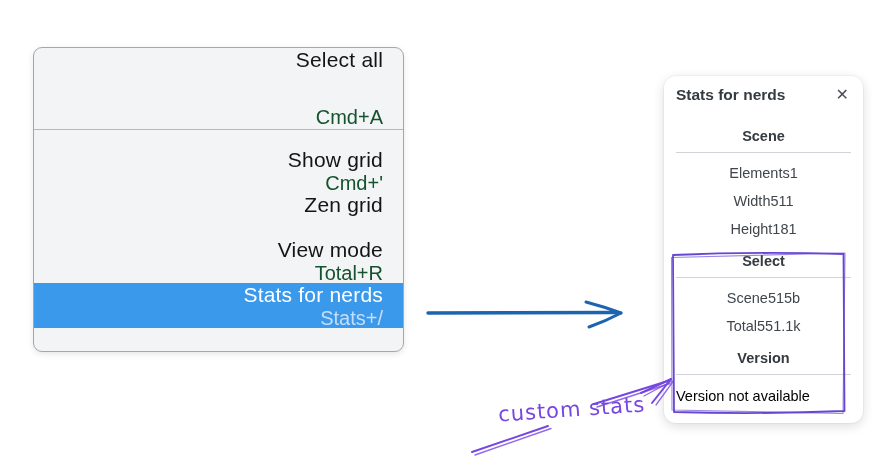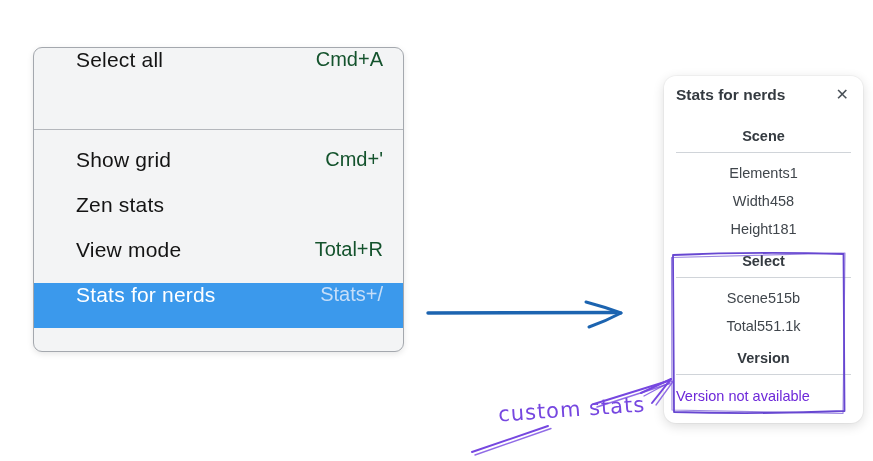--- a/index.html
+++ b/index.html
@@ -7,22 +7,22 @@
   body { font-family:"Liberation Sans", sans-serif; background:#ffffff; overflow:hidden; }
   .canvas { position:relative; width:873px; height:461px; background:#ffffff; }
 
   
   .menu {
     position:absolute; left:33px; top:47px; width:371px; height:305px;
     background:#f3f4f5; border:1.5px solid #a4a8ae; border-radius:9px;
     box-shadow:0 2px 6px rgba(0,0,0,0.10); overflow:hidden;
   }
   .menu-item {
-    display:flex; justify-content:space-between; align-items:flex-start;
-    padding:0 20px 0 42px; height:45px; font-size:21px;
+    display:flex; justify-content:space-between; align-items:flex-end;
+    padding:0 20px 0 42px; height:45px; font-size:21px;flex-direction:column;
   }
   .menu-item.first { height:81px; }
   .mi-label  { color:#141414; letter-spacing:0.2px; }
   .mi-shortcut { color:#14532d; font-size:20px; }
   .menu-divider { border-top:1.5px solid #b4b7bc; }
   .menu-group { padding-top:18px; }
   .menu-item.highlighted { background:#3b99ec; }
   .menu-item.highlighted .mi-label { color:#ffffff; }
   .menu-item.highlighted .mi-shortcut { color:#c6def8; }
 
@@ -33,21 +33,21 @@
     box-shadow:0 3px 12px rgba(0,0,0,0.14), 0 0 0 1px rgba(0,0,0,0.03);
     padding:10px 12px; color:#343a40;
   }
   .panel-header { display:flex; justify-content:space-between; align-items:center; margin-bottom:24px; }
   .panel-title { font-size:15.5px; font-weight:bold; color:#343a40; }
   .panel-close { font-size:16px; color:#495057; cursor:pointer; line-height:1; padding:1px 2px; }
   .section { margin-top:10px; }
   .sec-heading { text-align:center; font-weight:bold; font-size:14.5px; color:#343a40; }
   .sec-divider { border-top:1px solid #d0d4d9; margin-top:8px; margin-bottom:6px; }
   .sec-row { display:flex; justify-content:center; font-size:14.5px; color:#40464c; line-height:28px; }
-  .sec-note { font-size:14.5px; color:#6d28d9; line-height:26px; margin-top:8px; }
+  .sec-note { font-size:14.5px; color:#000000; line-height:26px; margin-top:8px; }
 
   
   .overlay { position:absolute; left:0; top:0; width:873px; height:461px; pointer-events:none; }
   .overlay path { fill:none; stroke-linecap:round; stroke-linejoin:round; }
   .custom-stats-text {
     position:absolute; left:498px; top:397px; width:160px;
     font-family:"DejaVu Sans", sans-serif; font-size:21px; letter-spacing:1px;
     color:#7647e0; transform:rotate(-4deg); white-space:nowrap;
   }
 </style>
@@ -61,21 +61,21 @@
       <span class="mi-label">Select all</span>
       <span class="mi-shortcut">Cmd+A</span>
     </div>
     <div class="menu-divider"></div>
     <div class="menu-group">
       <div class="menu-item">
         <span class="mi-label">Show grid</span>
         <span class="mi-shortcut">Cmd+'</span>
       </div>
       <div class="menu-item">
-        <span class="mi-label">Zen stats</span>
+        <span class="mi-label">Zen grid</span>
       </div>
       <div class="menu-item">
         <span class="mi-label">View mode</span>
         <span class="mi-shortcut">Total+R</span>
       </div>
       <div class="menu-item highlighted">
         <span class="mi-label">Stats for nerds</span>
         <span class="mi-shortcut">Stats+/</span>
       </div>
     </div>
@@ -89,21 +89,21 @@
 
     <div class="section">
       <div class="sec-heading">Scene</div>
       <div class="sec-divider"></div>
       <div class="sec-row">
         <span>Elements</span>
         <span>1</span>
       </div>
       <div class="sec-row">
         <span>Width</span>
-        <span>458</span>
+        <span>511</span>
       </div>
       <div class="sec-row">
         <span>Height</span>
         <span>181</span>
       </div>
     </div>
 
     <div class="section">
       <div class="sec-heading">Select</div>
       <div class="sec-divider"></div>

